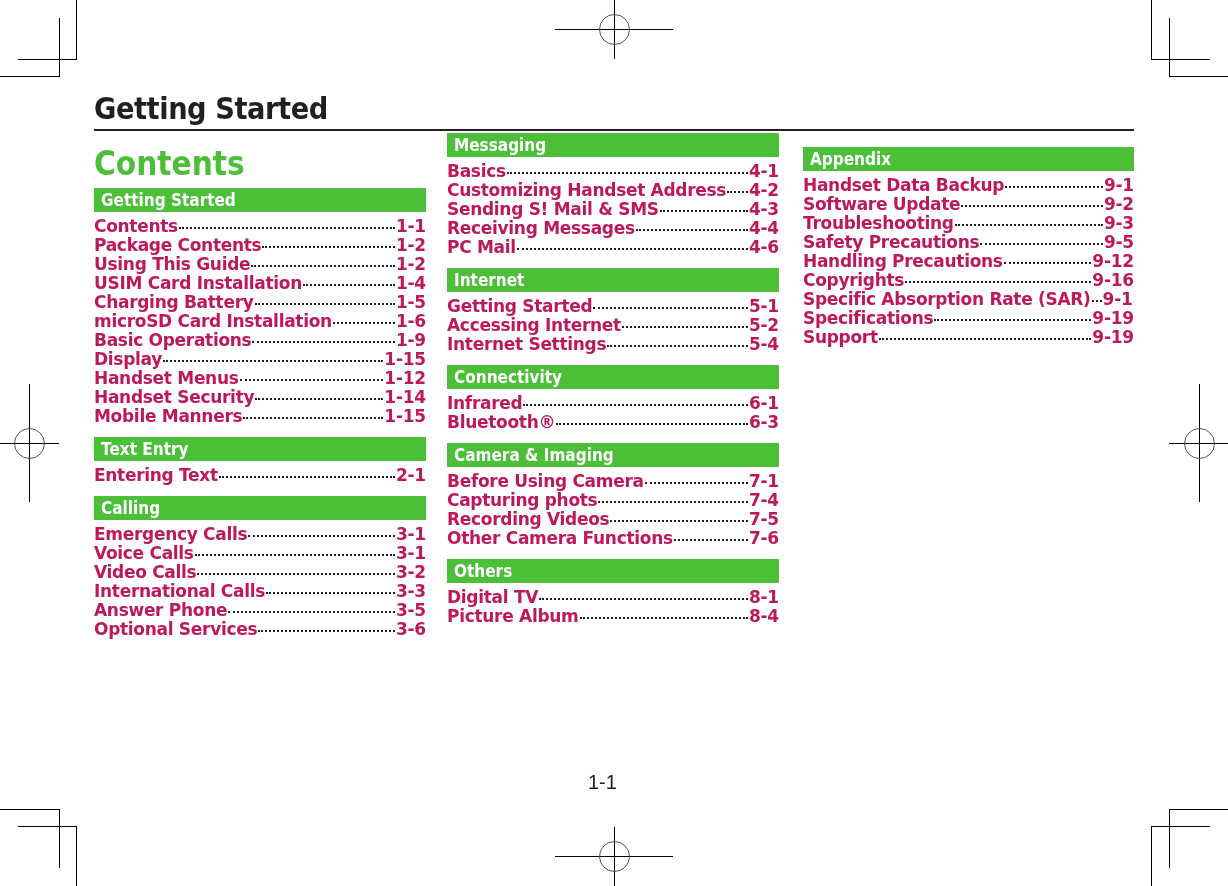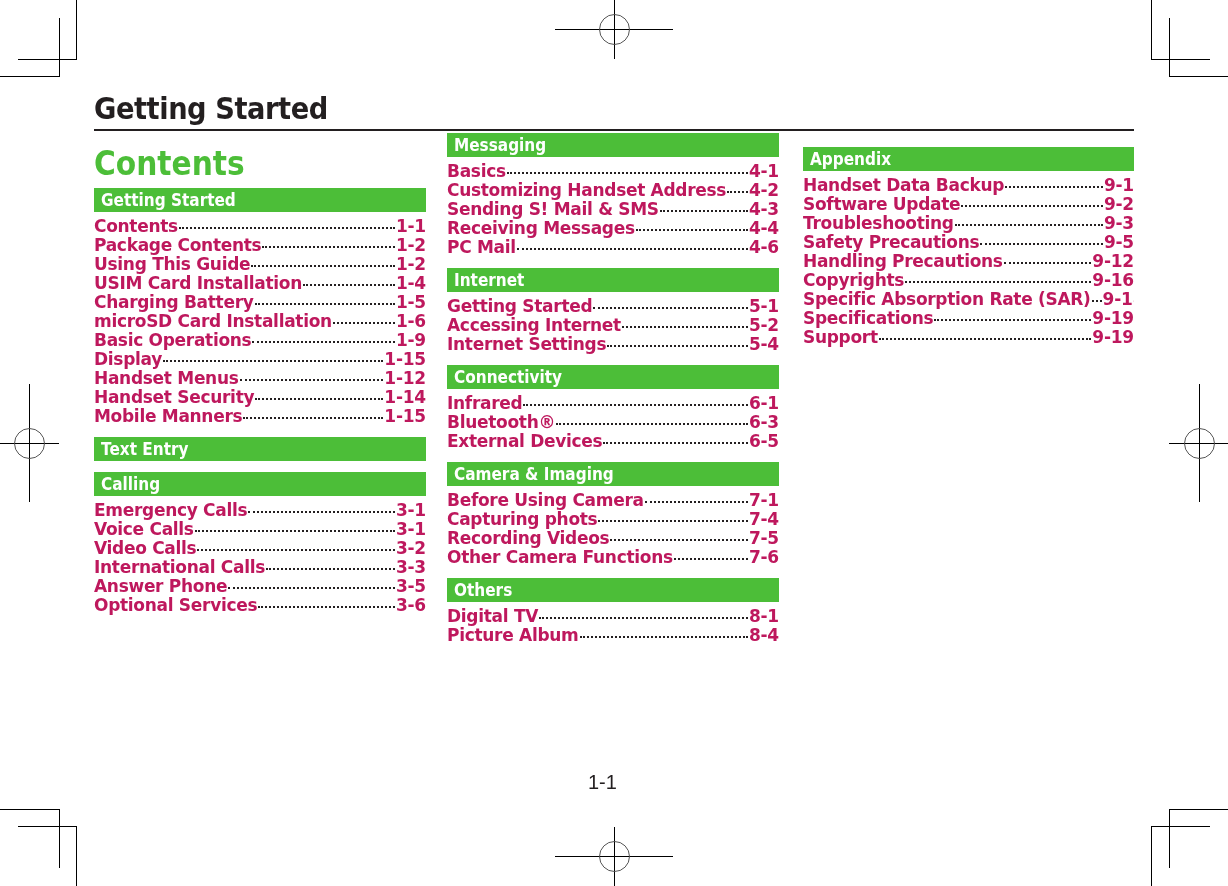--- a/index.html
+++ b/index.html
@@ -162,20 +162,25 @@
         <span class="page">1-14</span>
       </div>
       <div class="entry">
         <span class="label">Mobile Manners</span>
         <span class="leader"></span>
         <span class="page">1-15</span>
       </div>
     </div>
     <div class="section">
       <div class="section-header"><span>Text Entry</span></div>
+      <div class="entry">
+        <span class="label">Entering Text</span>
+        <span class="leader"></span>
+        <span class="page">2-1</span>
+      </div>
     </div>
     <div class="section">
       <div class="section-header"><span>Calling</span></div>
       <div class="entry">
         <span class="label">Emergency Calls</span>
         <span class="leader"></span>
         <span class="page">3-1</span>
       </div>
       <div class="entry">
         <span class="label">Voice Calls</span>
@@ -256,25 +261,20 @@
       <div class="entry">
         <span class="label">Infrared</span>
         <span class="leader"></span>
         <span class="page">6-1</span>
       </div>
       <div class="entry">
         <span class="label">Bluetooth®</span>
         <span class="leader"></span>
         <span class="page">6-3</span>
       </div>
-      <div class="entry">
-        <span class="label">External Devices</span>
-        <span class="leader"></span>
-        <span class="page">6-5</span>
-      </div>
     </div>
     <div class="section">
       <div class="section-header"><span>Camera &amp; Imaging</span></div>
       <div class="entry">
         <span class="label">Before Using Camera</span>
         <span class="leader"></span>
         <span class="page">7-1</span>
       </div>
       <div class="entry">
         <span class="label">Capturing phots</span>

